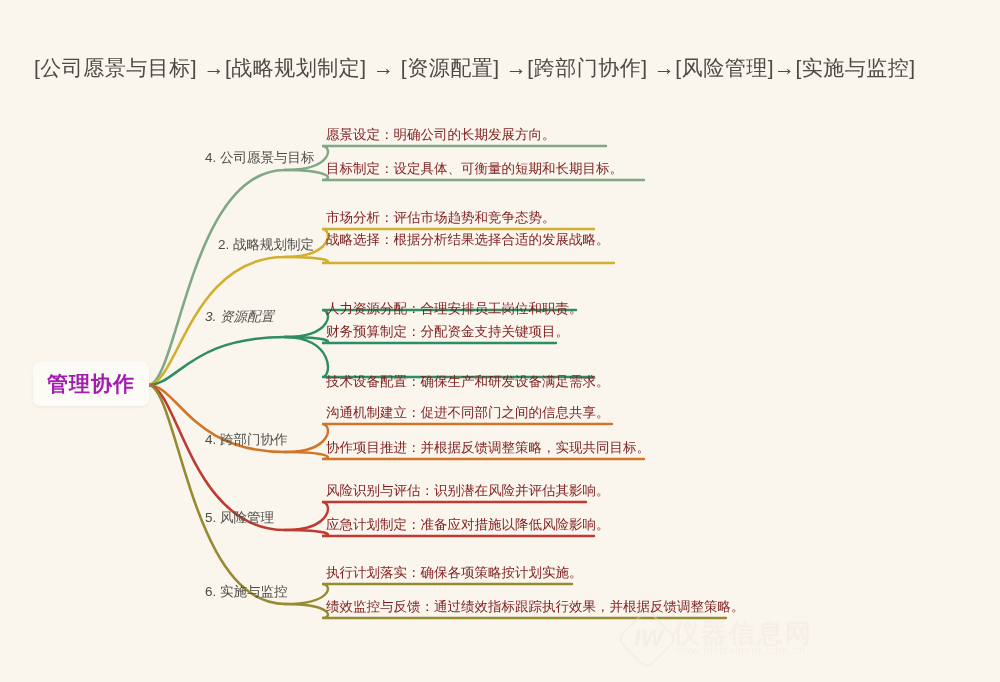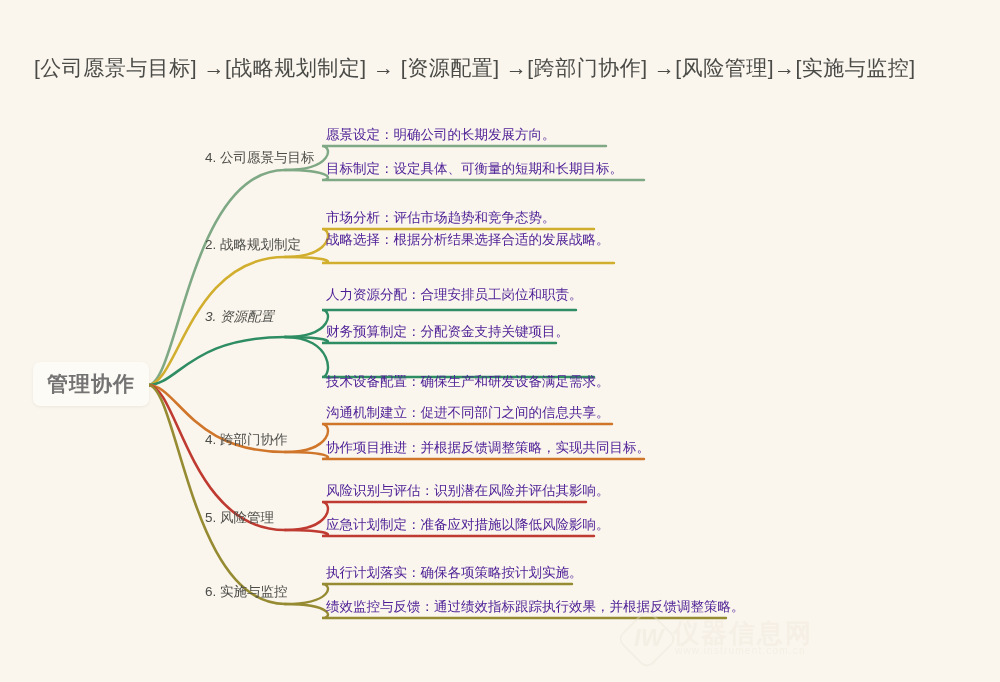--- a/index.html
+++ b/index.html
@@ -46,34 +46,34 @@
     border-radius: 7px;
     display: flex;
     align-items: center;
     justify-content: center;
     box-shadow: 0 1px 3px rgba(120,105,80,0.10);
     z-index: 5;
   }
   #root-node .root-label {
     font-size: 21px;
     font-weight: bold;
-    color: #737373;
+    color: #a21caf;
     letter-spacing: 1px;
   }
   .branch-label {
     position: absolute;
     font-size: 13.5px;
     color: #4d4d48;
     white-space: nowrap;
     z-index: 4;
   }
   .leaf-label {
     position: absolute;
     font-size: 13.5px;
-    color: #4c1d95;
+    color: #7f1d1d;
     white-space: nowrap;
     z-index: 4;
   }
   #watermark {
     position: absolute;
     right: 16px;
     bottom: 20px;
     width: 200px;
     height: 48px;
     opacity: 0.40;
@@ -146,25 +146,25 @@
     </svg>
 
   <div id="root-node">
     <span class="root-label">管理协作</span>
   </div>
 
   <div id="labels">
       <div class="branch-label" style="left: 205px; top: 149px;">4. 公司愿景与目标</div>
       <div class="leaf-label" style="left: 326px; top: 126px;">愿景设定：明确公司的长期发展方向。</div>
       <div class="leaf-label" style="left: 326px; top: 160px;">目标制定：设定具体、可衡量的短期和长期目标。</div>
-      <div class="branch-label" style="left: 205px; top: 236px;">2. 战略规划制定</div>
+      <div class="branch-label" style="left: 205px; top: 236px; padding-left: 13px;">2. 战略规划制定</div>
       <div class="leaf-label" style="left: 326px; top: 209px;">市场分析：评估市场趋势和竞争态势。</div>
       <div class="leaf-label" style="left: 326px; top: 231px;">战略选择：根据分析结果选择合适的发展战略。</div>
       <div class="branch-label" style="left: 205px; top: 308px; font-style: italic;">3. 资源配置</div>
-      <div class="leaf-label" style="left: 326px; top: 286px;">人力资源分配：合理安排员工岗位和职责。</div>
+      <div class="leaf-label" style="left: 326px; top: 300px;">人力资源分配：合理安排员工岗位和职责。</div>
       <div class="leaf-label" style="left: 326px; top: 323px;">财务预算制定：分配资金支持关键项目。</div>
       <div class="leaf-label" style="left: 326px; top: 357px; margin-top: 16px;">技术设备配置：确保生产和研发设备满足需求。</div>
       <div class="branch-label" style="left: 205px; top: 431px;">4. 跨部门协作</div>
       <div class="leaf-label" style="left: 326px; top: 404px;">沟通机制建立：促进不同部门之间的信息共享。</div>
       <div class="leaf-label" style="left: 326px; top: 439px;">协作项目推进：并根据反馈调整策略，实现共同目标。</div>
       <div class="branch-label" style="left: 205px; top: 509px;">5. 风险管理</div>
       <div class="leaf-label" style="left: 326px; top: 482px;">风险识别与评估：识别潜在风险并评估其影响。</div>
       <div class="leaf-label" style="left: 326px; top: 516px;">应急计划制定：准备应对措施以降低风险影响。</div>
       <div class="branch-label" style="left: 205px; top: 583px;">6. 实施与监控</div>
       <div class="leaf-label" style="left: 326px; top: 564px;">执行计划落实：确保各项策略按计划实施。</div>

